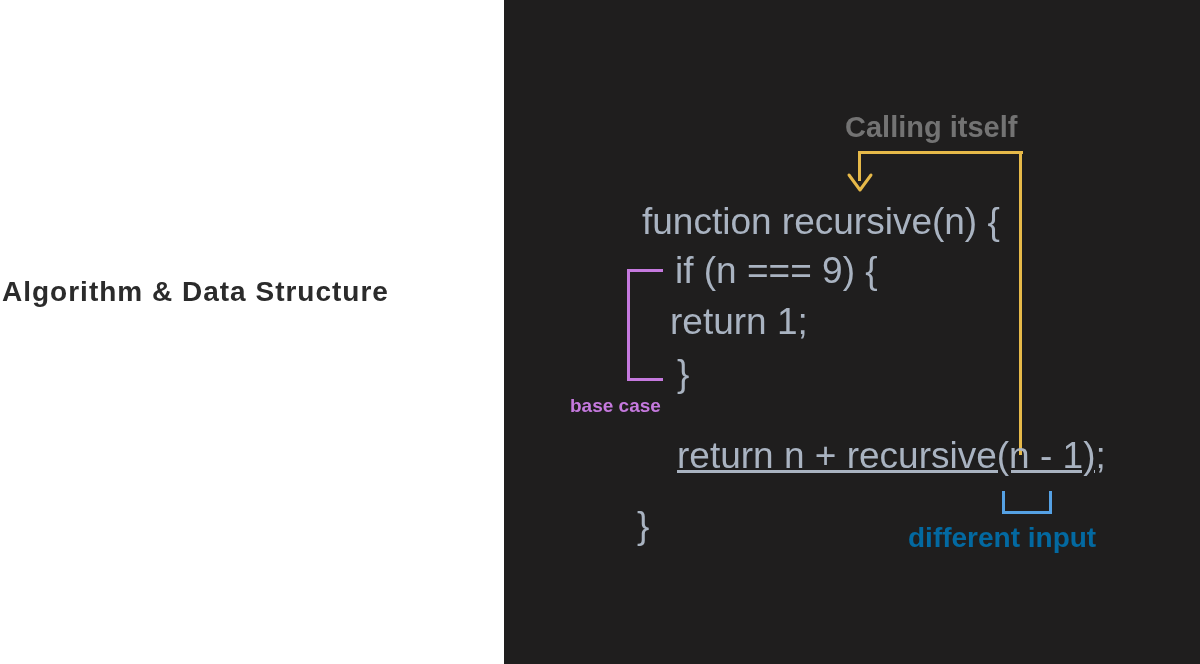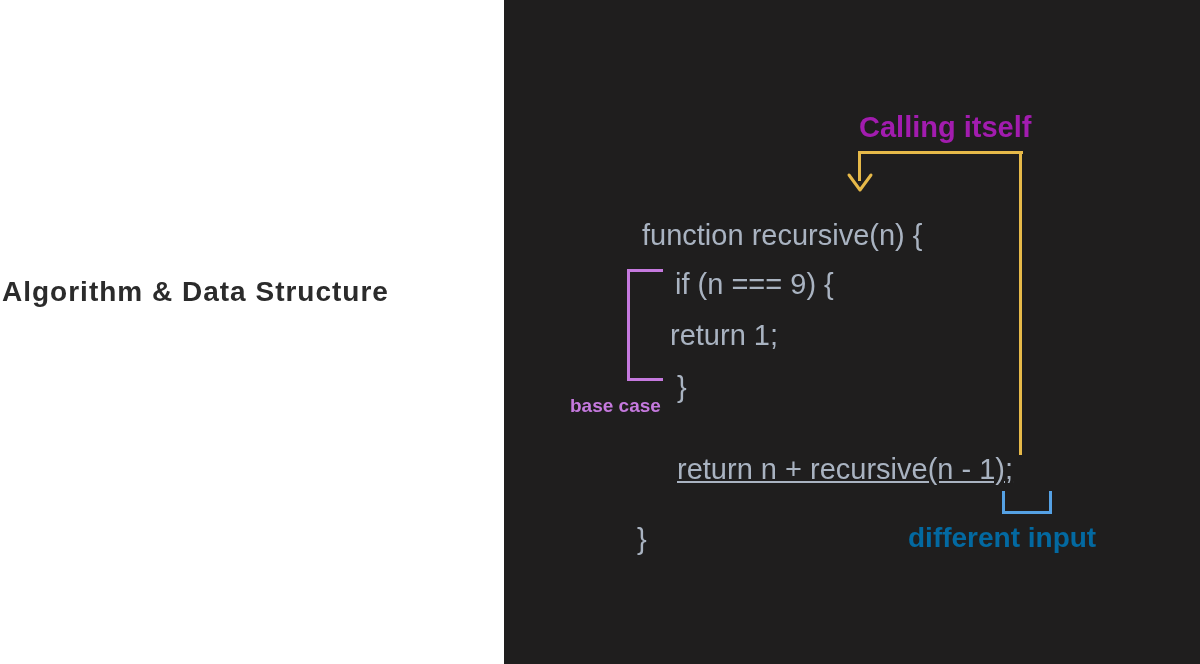--- a/index.html
+++ b/index.html
@@ -29,30 +29,29 @@
   .right-panel {
     position: absolute;
     left: 504px; top: 0;
     width: 696px; height: 664px;
     background: #1f1e1e;
   }
   
   .abs { position: absolute; white-space: nowrap; }
 
   .code-line {
-    font-size: 29px;
+    font-size: 37px;
     line-height: 36px;
     color: #a9b3c1;
-    margin-top: 13px;
   }
   .ann-label {
     font-weight: 700;
     line-height: 34px;
   }
-  .label-calling   { left: 845px; top: 110px; font-size: 29px; color: #a21caf; margin-left: 14px; }
+  .label-calling   { left: 845px; top: 110px; font-size: 29px; color: #737373; }
   .label-basecase  { left: 570px; top: 389px; font-size: 19px; color: #c579de; }
   .label-diffinput { left: 908px; top: 521px; font-size: 28px; color: #0369a1; }
 
   
   .y-line { background: #e6b949; }
   .y-top      { left: 858px; top: 151px; width: 165px; height: 3px; }
   .y-left-v   { left: 858px; top: 151px; width: 3px;  height: 30px; }
   .y-right-v  { left: 1019px; top: 151px; width: 3px; height: 304px; }
   .y-arrowhead { left: 845px; top: 172px; width: 30px; height: 22px; }
 

